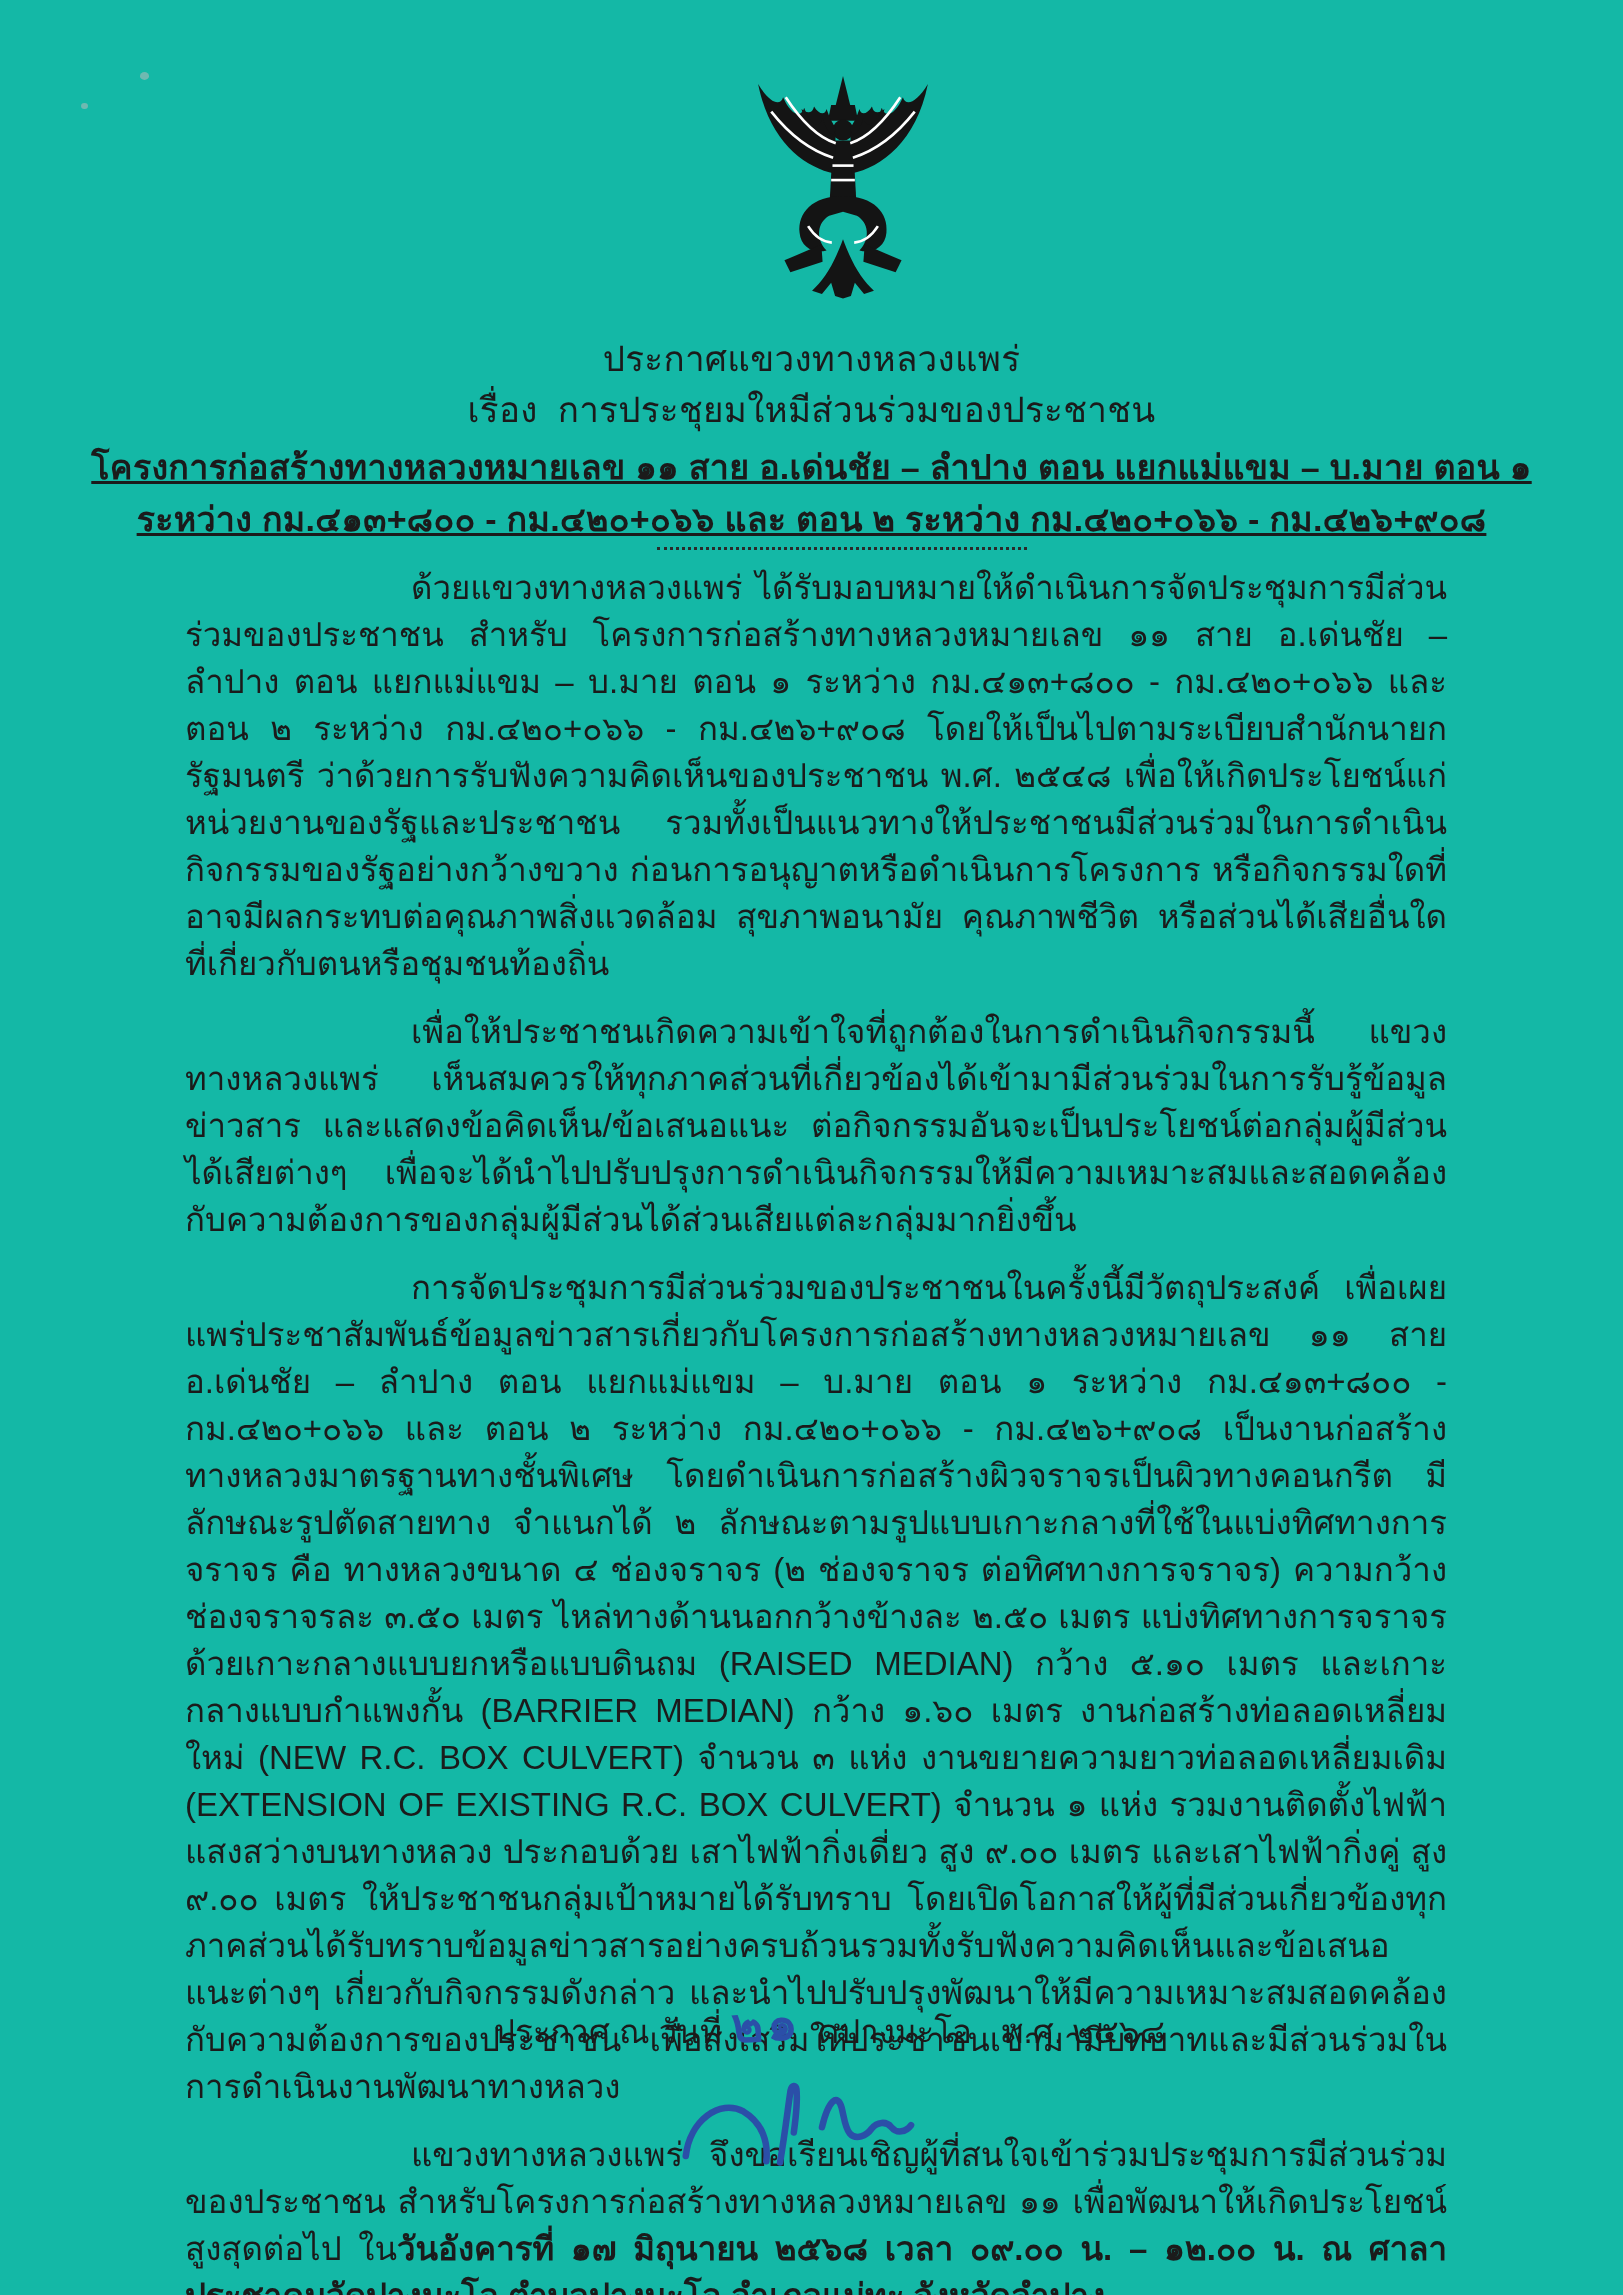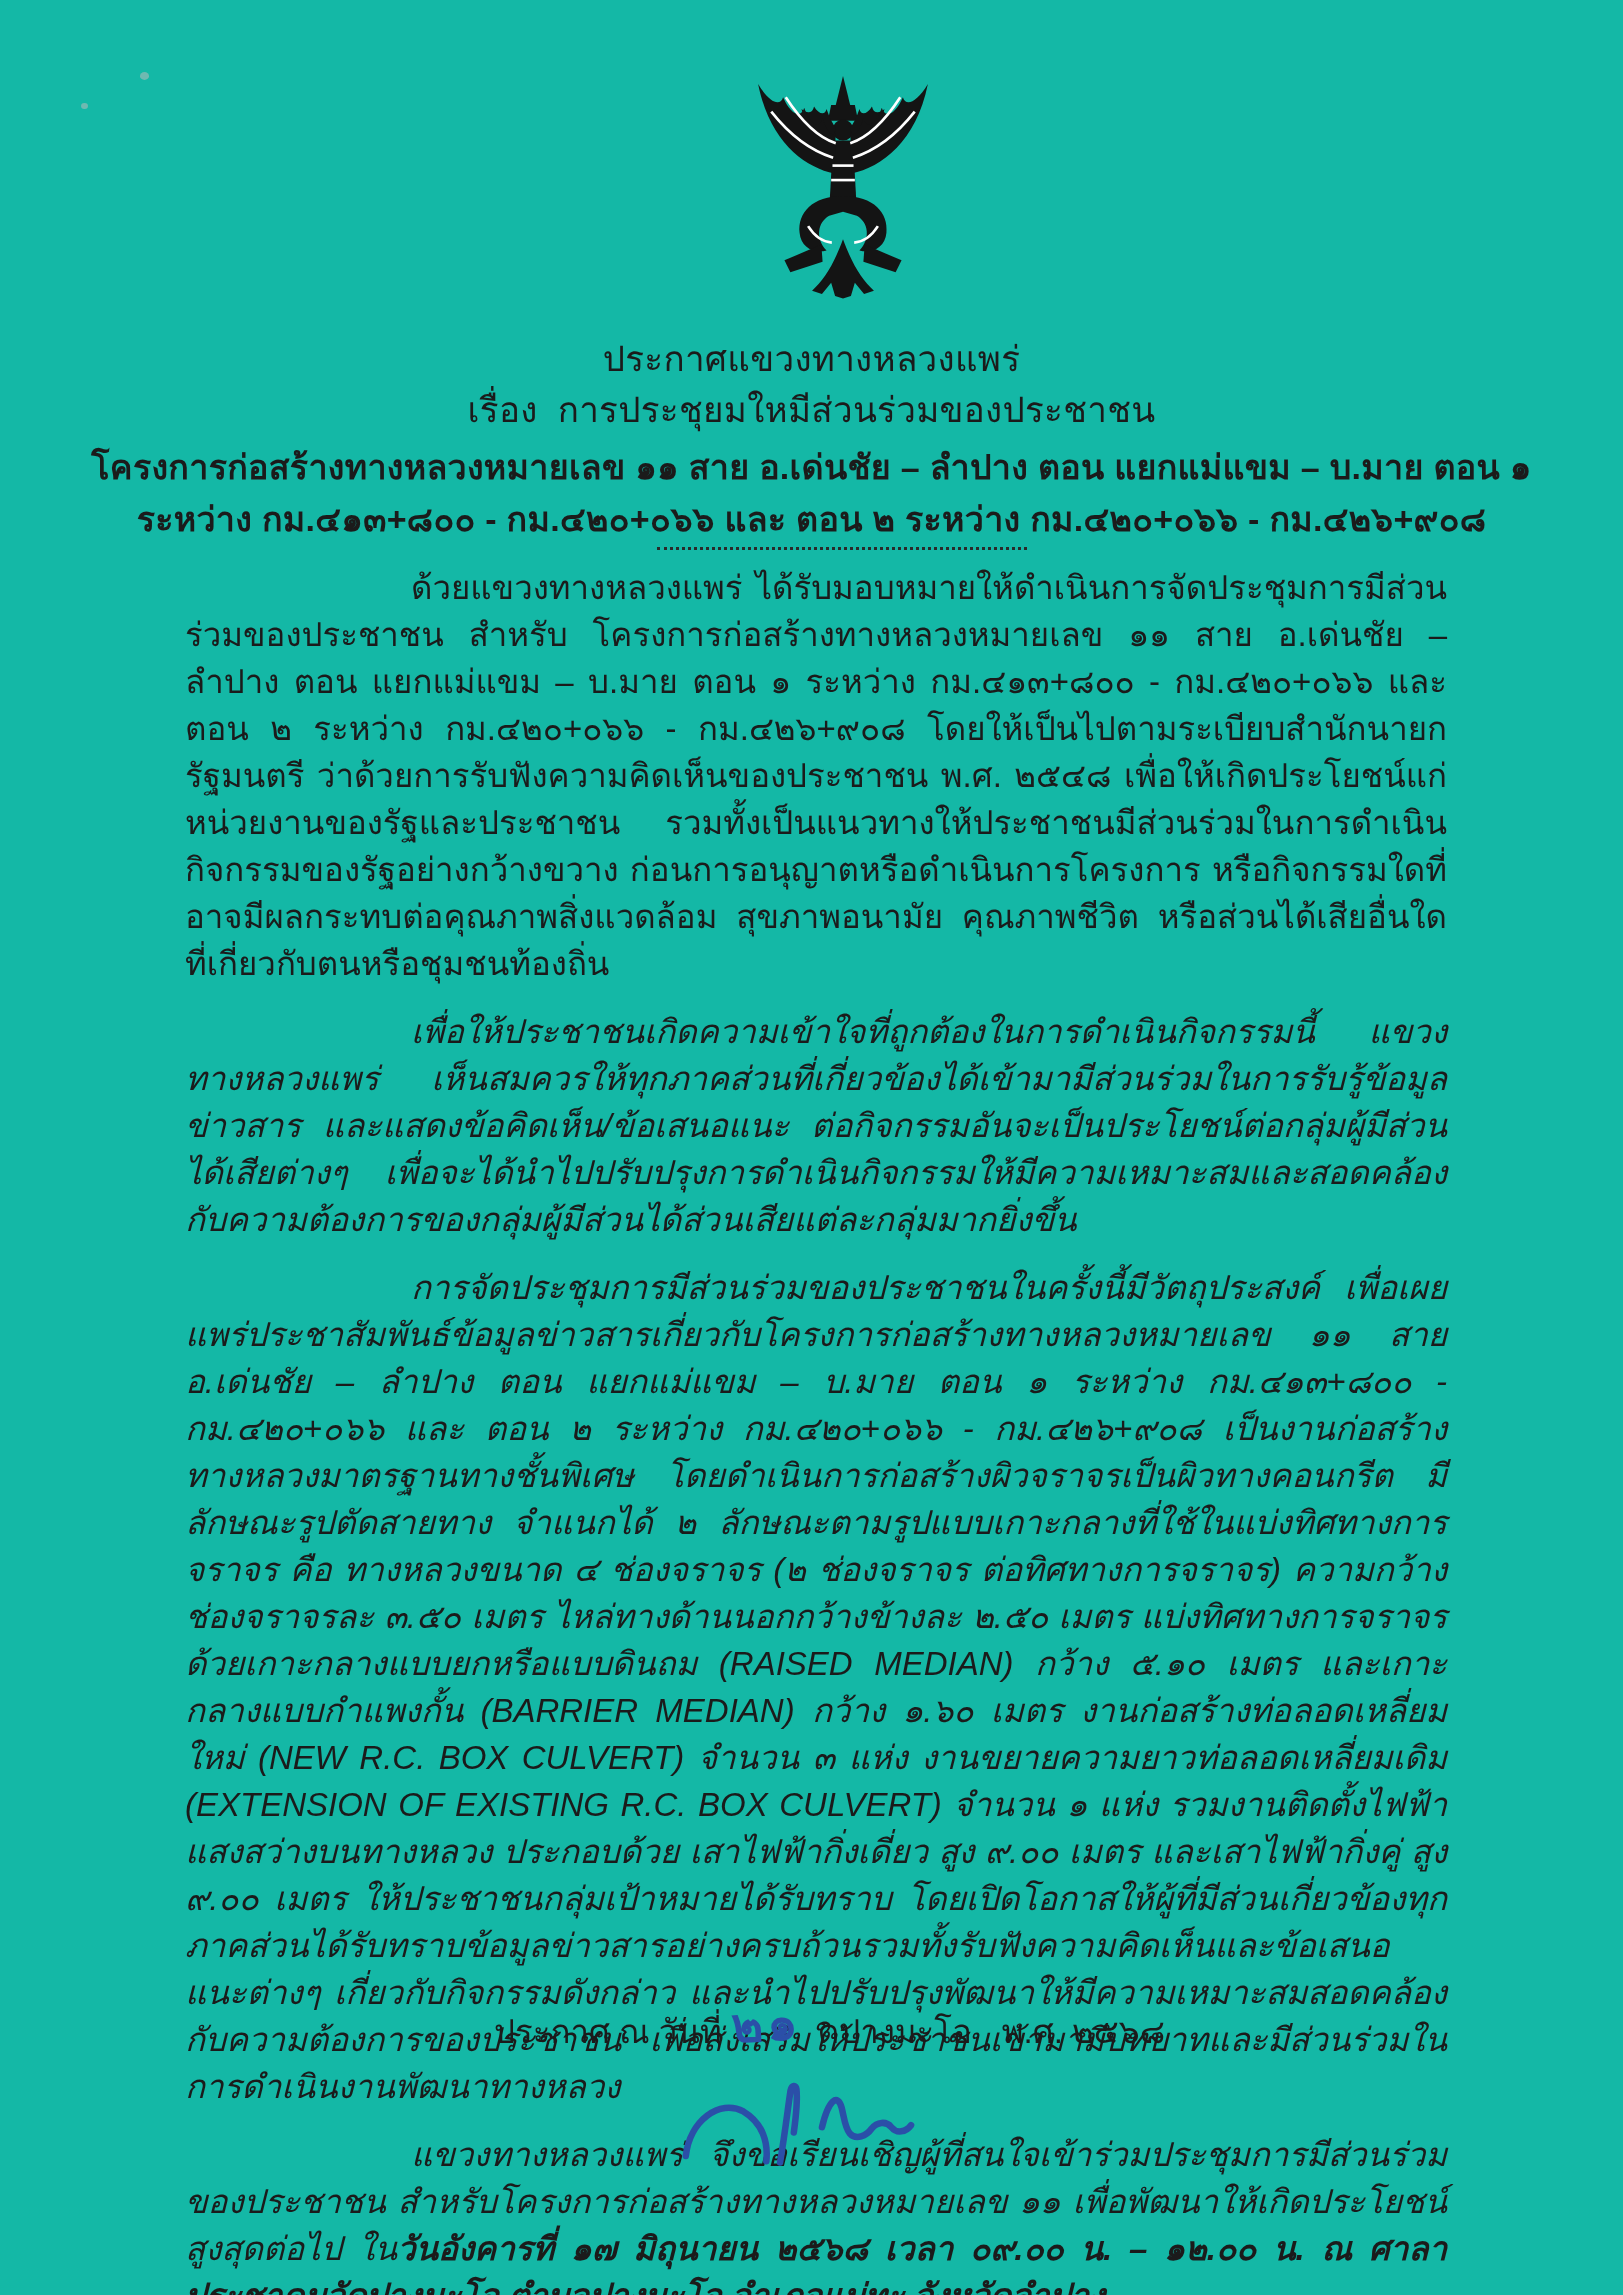--- a/index.html
+++ b/index.html
@@ -14,32 +14,32 @@
   }
   .speck{position:absolute;background:#b9b9b9;border-radius:50%;opacity:.55;}
   .emblem{position:absolute;top:73px;left:741px;width:204px;height:228px;}
   .hdr{
     position:absolute;left:0;right:0;
     text-align:center;
     font-size:35px;
     white-space:pre-wrap;
     letter-spacing:0.3px;
   }
-  .hdr.bold{font-weight:bold;font-size:34px;}
+  .hdr.bold{font-weight:bold;font-size:34px;text-decoration:underline;}
   .divider{
     position:absolute;top:547px;left:657px;width:370px;height:0;
     border-top:3.3px dotted #2a2a2a;
   }
   .body-text{
     position:absolute;top:564px;left:185px;width:1262px;
     font-size:33px;line-height:47px;
     text-align:justify;
   }
   .body-text p{margin:0 0 0 0;text-indent:226px;}
-  .body-text p + p{margin-top:21px;font-style:italic;}
+  .body-text p + p{margin-top:21px;}
   .closing-date{
     position:absolute;top:1982px;left:494px;
     display:flex;align-items:flex-end;
     font-size:33px;
     white-space:pre-wrap;
   }
   .handwritten-day{
     color:#2b4fa8;
     font-size:48px;
     font-weight:bold;

